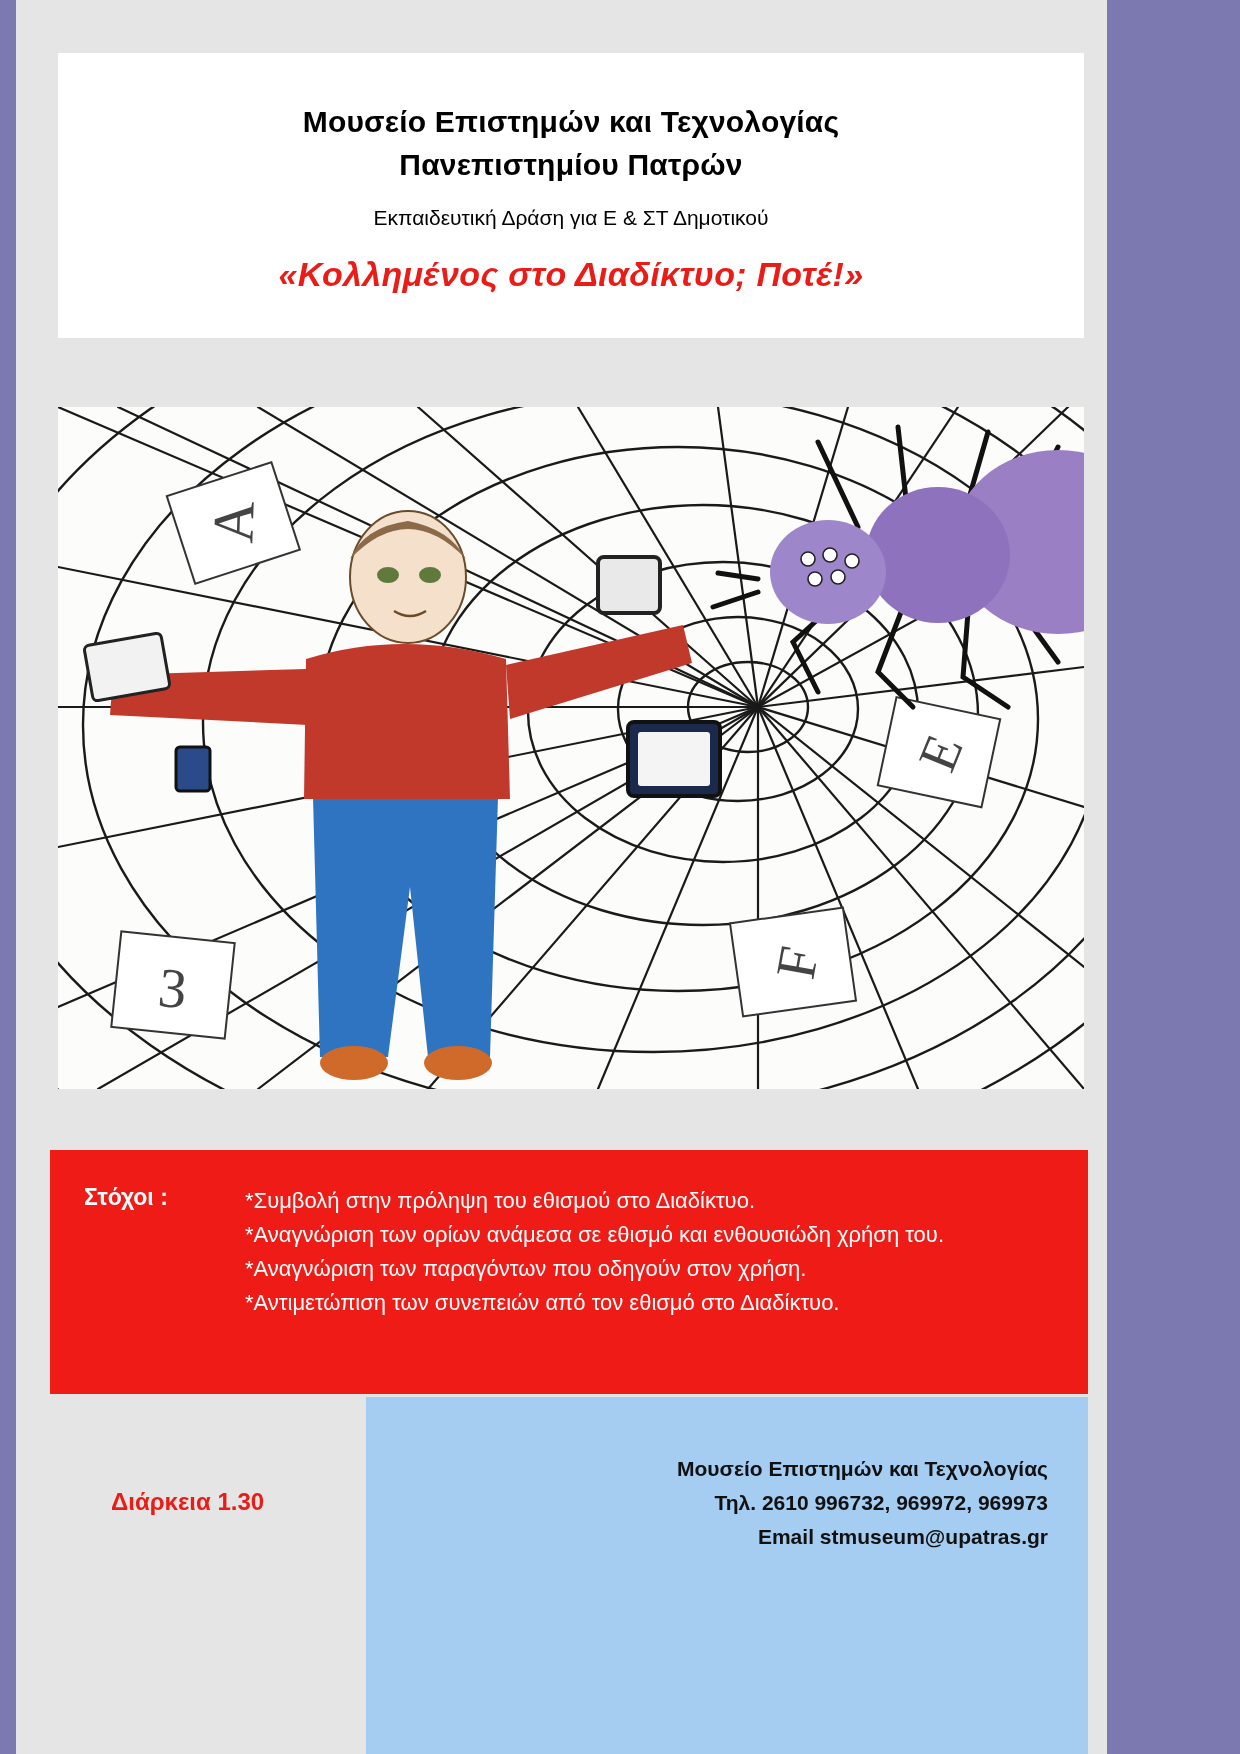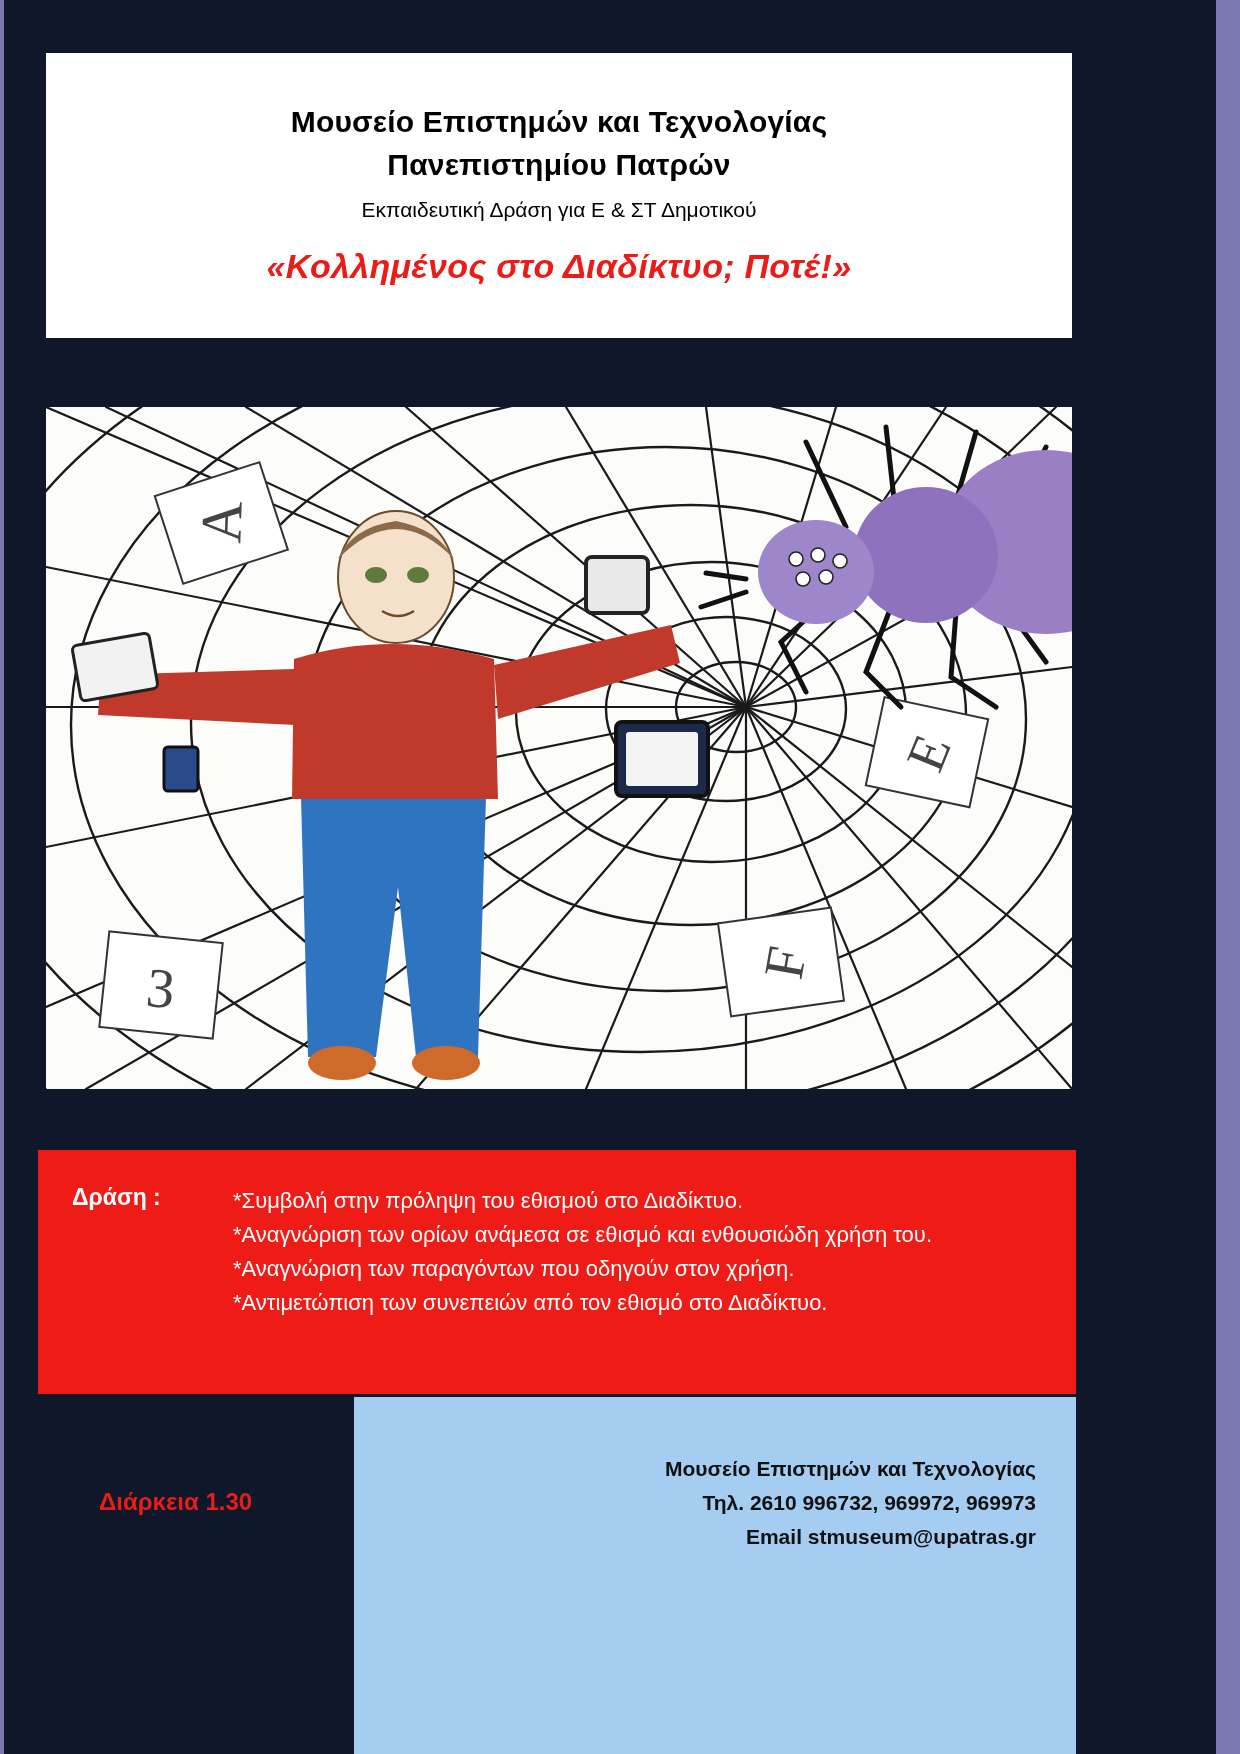--- a/index.html
+++ b/index.html
@@ -10,24 +10,24 @@
     width: 1240px;
     height: 1754px;
     background: #7b79b0;
     font-family: "Liberation Sans", sans-serif;
     overflow: hidden;
     position: relative;
   }
 
   .poster {
     position: absolute;
-    left: 4px; top: 0;
-    width: 1212px;
+    left: 16px; top: 0;
+    width: 1091px;
     height: 1754px;
-    background: #0f172a;
+    background: #e5e5e5;
   }
 
   
   .header-panel {
     position: absolute;
     left: 42px;
     top: 53px;
     width: 1026px;
     height: 285px;
     background: #ffffff;
@@ -39,21 +39,21 @@
   .header-title-2 {
     font-size: 30px;
     font-weight: bold;
     color: #000000;
     line-height: 1.42;
     letter-spacing: 0.2px;
   }
   .header-sub {
     font-size: 21px;
     color: #000000;
-    margin-top: 10px;
+    margin-top: 18px;
     line-height: 1.3;
   }
   .header-quote {
     font-size: 34px;
     font-weight: bold;
     font-style: italic;
     color: #ea1c17;
     margin-top: 24px;
     letter-spacing: 0.3px;
   }
@@ -255,21 +255,21 @@
         <rect x="30" y="232" width="78" height="56" rx="5" fill="#f2f2f2" stroke="#222" stroke-width="3" transform="rotate(-10 69 260)"></rect>
         <rect x="540" y="150" width="62" height="56" rx="6" fill="#e9e9e9" stroke="#222" stroke-width="4"></rect>
         <rect x="570" y="315" width="92" height="74" rx="6" fill="#1b2a4a" stroke="#111" stroke-width="4"></rect>
         <rect x="580" y="325" width="72" height="54" rx="3" fill="#f4f4f4"></rect>
         <rect x="118" y="340" width="34" height="44" rx="4" fill="#2a4a8a" stroke="#111" stroke-width="3"></rect>
       </g>
     </svg>
   </div>
 
   <div class="objectives">
-    <div class="obj-label">Δράση :</div>
+    <div class="obj-label">Στόχοι :</div>
     <div class="obj-list">
       <div class="obj-item">*Συμβολή στην πρόληψη του εθισμού στο Διαδίκτυο.</div>
       <div class="obj-item">*Αναγνώριση των ορίων ανάμεσα σε εθισμό και ενθουσιώδη χρήση του.</div>
       <div class="obj-item">*Αναγνώριση των παραγόντων που οδηγούν στον χρήση.</div>
       <div class="obj-item">*Αντιμετώπιση των συνεπειών από τον εθισμό στο Διαδίκτυο.</div>
     </div>
   </div>
 
   <div class="contact">
     <div class="contact-line">Μουσείο Επιστημών και Τεχνολογίας</div>

